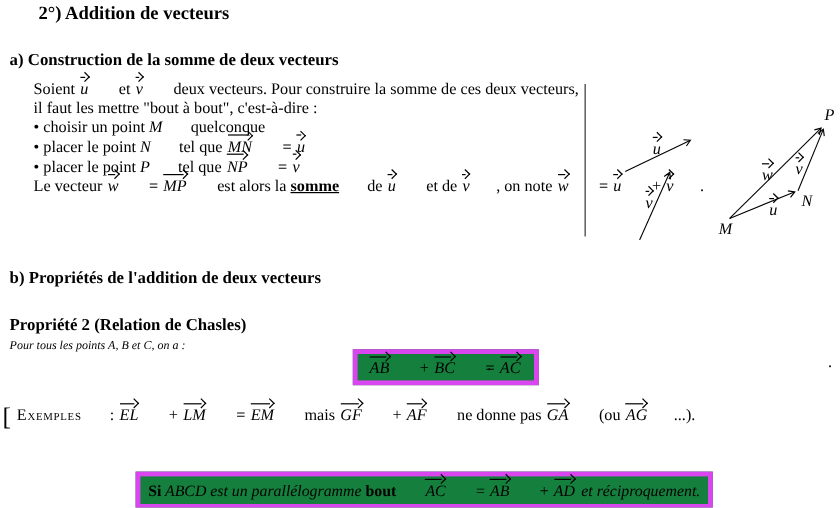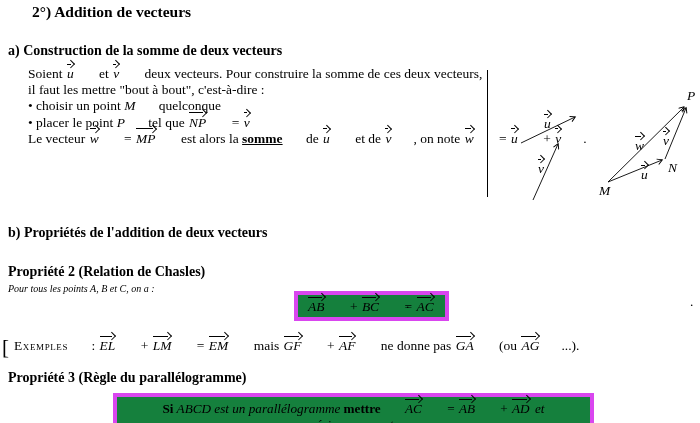--- a/index.html
+++ b/index.html
@@ -57,20 +57,21 @@
 <div id="doc">
 
   <div class="abs title">2°) Addition de vecteurs</div>
 
   <div class="abs h-sec h-a">a) Construction de la somme de deux vecteurs</div>
 
   <div class="abs para">
     <div class="line"><span class="seg-r">Soient </span><span class="vec">u</span><span class="seg-r"> et </span><span class="vec">v</span><span class="seg-r"> deux vecteurs. Pour construire la somme de ces deux vecteurs,</span></div>
     <div class="line"><span class="seg-r">il faut les mettre "bout à bout", c'est-à-dire :</span></div>
     <div class="line"><span class="seg-r">• choisir un point </span><span class="seg-i">M</span><span class="seg-r"> quelconque</span></div>
+    <div class="line"><span class="seg-r">• placer le point </span><span class="seg-i">N</span><span class="seg-r"> tel que </span><span class="vec">MN</span><span class="seg-r"> = </span><span class="vec">u</span></div>
     <div class="line"><span class="seg-r">• placer le point </span><span class="seg-i">P</span><span class="seg-r"> tel que </span><span class="vec">NP</span><span class="seg-r"> = </span><span class="vec">v</span></div>
     <div class="line"><span class="seg-r">Le vecteur </span><span class="vec">w</span><span class="seg-r"> = </span><span class="vec">MP</span><span class="seg-r"> est alors la </span><span class="seg-b">somme</span><span class="seg-r"> de </span><span class="vec">u</span><span class="seg-r"> et de </span><span class="vec">v</span><span class="seg-r">, on note </span><span class="vec">w</span><span class="seg-r"> = </span><span class="vec">u</span><span class="seg-r"> + </span><span class="vec">v</span><span class="seg-r">.</span></div>
   </div>
 
   <svg class="diagram-svg" viewBox="0 0 213 150">
     <defs>
       <marker id="arr" viewBox="0 0 10 10" refX="7.5" refY="5" markerWidth="8" markerHeight="8" orient="auto">
         <path d="M1,1 L8,5 L1,9" fill="none" stroke="#000" stroke-width="1.3"></path>
       </marker>
     </defs>
@@ -97,16 +98,15 @@
   <div class="abs prop2-intro">Pour tous les points A, B et C, on a :</div>
 
   <div class="box chasles"><span class="vec">AB</span><span class="seg-r"> + </span><span class="vec">BC</span><span class="seg-r"> = </span><span class="vec">AC</span></div>
   <span class="abs chasles-dot">.</span>
   <span class="abs margin-dot">.</span>
 
   <div class="abs exemples">
     <span class="bracket">[</span><span><span class="seg-sc">Exemples</span><span class="seg-r"> : </span><span class="vec">EL</span><span class="seg-r"> + </span><span class="vec">LM</span><span class="seg-r"> = </span><span class="vec">EM</span><span class="seg-r"> mais </span><span class="vec">GF</span><span class="seg-r"> + </span><span class="vec">AF</span><span class="seg-r"> ne donne pas </span><span class="vec">GA</span><span class="seg-r"> (ou </span><span class="vec">AG</span><span class="seg-r">...).</span></span>
   </div>
 
-  <div class="abs h-prop prop3-h">Propriété 3 (Règle du parallélogramme)</div>
-  <div class="box prop3-box"><span class="seg-bi">Si</span><span class="seg-i"> ABCD est un parallélogramme </span><span class="seg-bi">mettre</span><span class="seg-r"> </span><span class="vec">AC</span><span class="seg-r"> = </span><span class="vec">AB</span><span class="seg-r"> + </span><span class="vec">AD</span><span class="seg-i"> et réciproquement.</span></div>
+  <div class="box prop3-box"><span class="seg-bi">Si</span><span class="seg-i"> ABCD est un parallélogramme </span><span class="seg-bi">bout</span><span class="seg-r"> </span><span class="vec">AC</span><span class="seg-r"> = </span><span class="vec">AB</span><span class="seg-r"> + </span><span class="vec">AD</span><span class="seg-i"> et réciproquement.</span></div>
 
 </div>
 
 </body></html>

